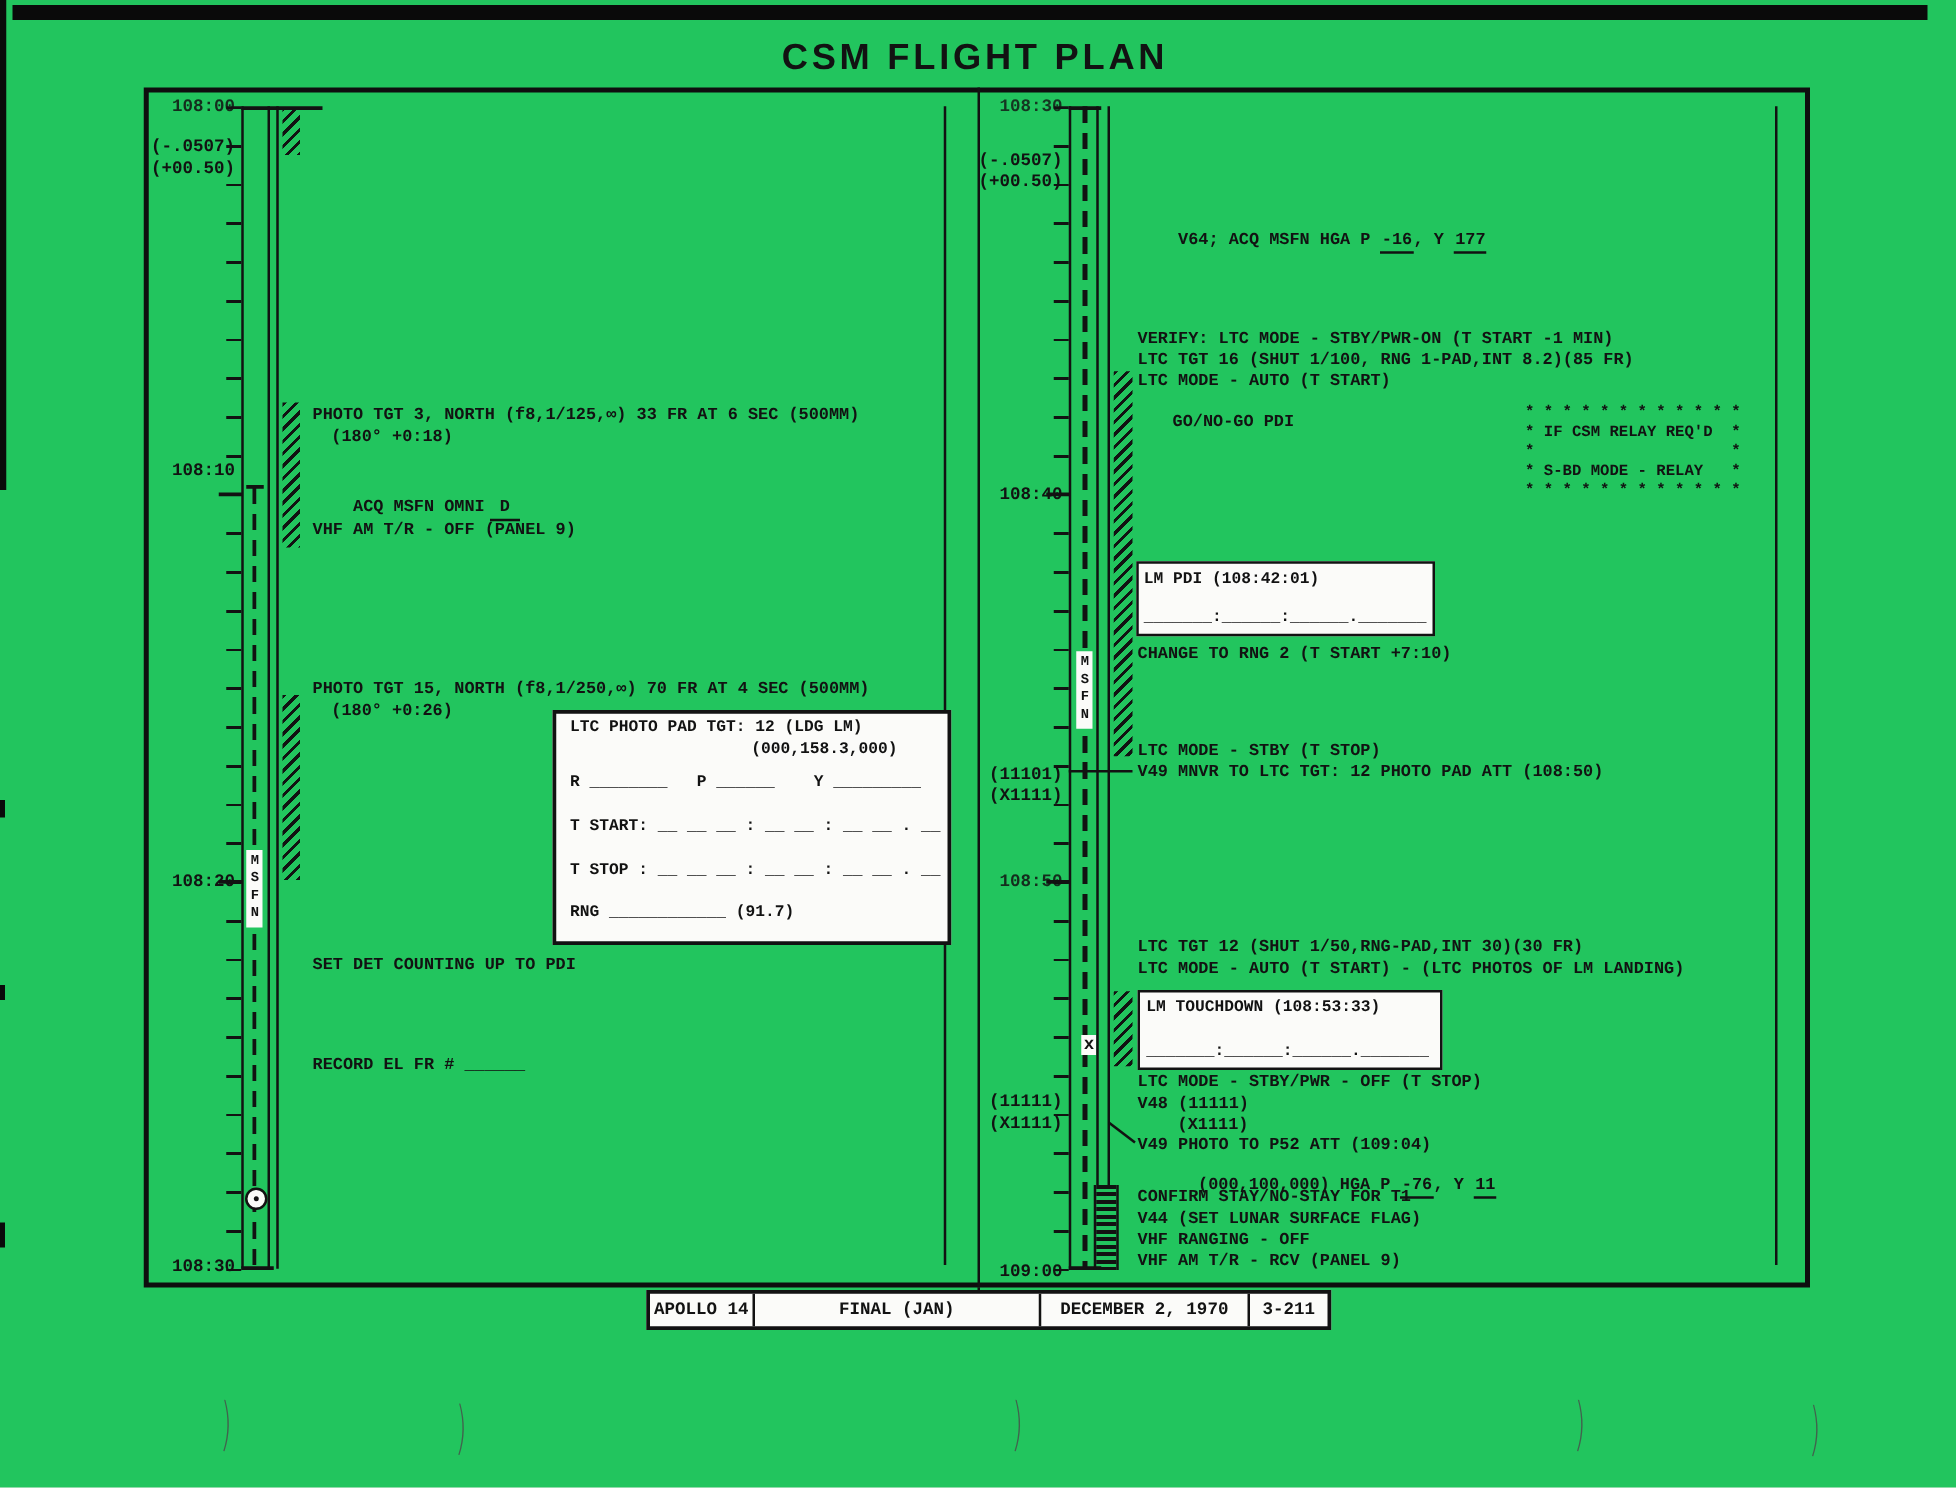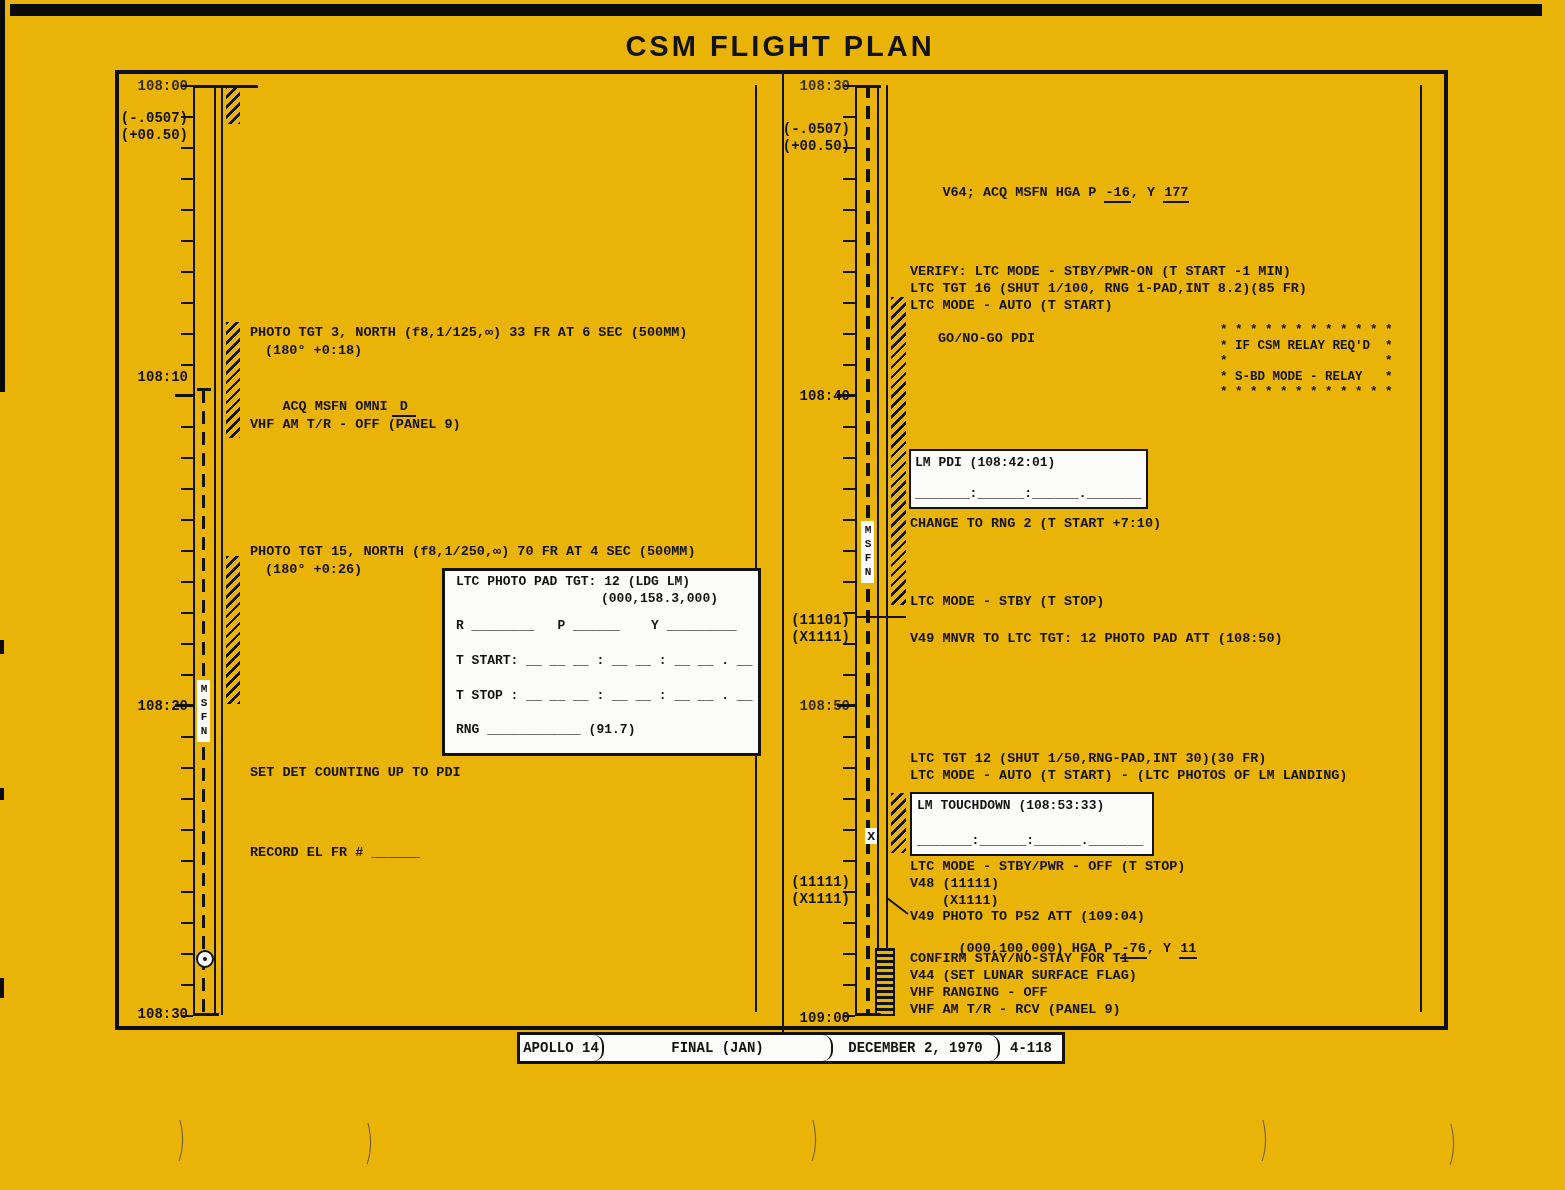--- a/index.html
+++ b/index.html
@@ -1,16 +1,16 @@
 <!DOCTYPE html>
 <html><head>
 <meta charset="utf-8">
 <style>
   html,body{margin:0;padding:0;background:#e9e9e6;}
-  .page{position:relative;width:1565px;height:1190px;background:#eab308;overflow:hidden;
+  .page{position:relative;width:1565px;height:1190px;background:#22c55e;overflow:hidden;
         font-family:"Liberation Mono",monospace;color:#121212;}
   .abs{position:absolute;}
   .t{position:absolute;font:700 13.5px "Liberation Mono",monospace;white-space:pre;letter-spacing:0;}
   .t2{position:absolute;font:700 13px "Liberation Mono",monospace;white-space:pre;}
   .lb{position:absolute;font:700 14px "Liberation Mono",monospace;white-space:pre;text-align:right;}
   .star{position:absolute;font:700 12.5px "Liberation Mono",monospace;white-space:pre;}
   .ul{border-bottom:2px solid #121212;padding:0 8px 1px 8px;margin-left:4px;}
   .uln{border-bottom:2px solid #121212;padding:0 1px 1px 1px;}
   .line-v{position:absolute;background:#121212;}
   .line-h{position:absolute;background:#121212;}
@@ -21,21 +21,21 @@
            border-left:2px solid #121212;border-right:2px solid #121212;}
   .box{position:absolute;border:2.5px solid #121212;background:#fbfbf9;}
   .vert{position:absolute;writing-mode:vertical-rl;text-orientation:upright;font:700 11px "Liberation Mono",monospace;
         letter-spacing:2px;background:#fbfbf9;padding:3px 0;line-height:13px;}
   .title{position:absolute;font:700 29px "Liberation Sans",sans-serif;letter-spacing:3px;white-space:pre;}
   .ftable{position:absolute;left:517px;top:1032px;border:3px solid #121212;display:flex;flex-direction:column;background:#fbfbf9;}
   .frow{display:flex;}
   .fcell{border-right:2.5px solid #121212;display:flex;align-items:center;justify-content:center;box-sizing:border-box;}
   .fcell:last-child{border-right:none;}
   .fhead .fcell{border-bottom:2.5px solid #121212;font:700 15px "Liberation Sans",sans-serif;letter-spacing:1px;height:25px;}
-  .fval .fcell{font:700 14px "Liberation Mono",monospace;height:26px;border-radius:10px;}
+  .fval .fcell{font:700 14px "Liberation Mono",monospace;height:26px;}
   .cw1{width:84px;}.cw2{width:229px;}.cw3{width:167px;}.cw4{width:62px;}
   .curve{position:absolute;font:300 46px "DejaVu Sans",sans-serif;color:#4a4a4a;transform:scaleX(.5) rotate(2deg);opacity:.8;}
   .artifact{position:absolute;background:#0a0a0a;}
   .circdot{position:absolute;width:14px;height:14px;border:2px solid #121212;border-radius:50%;background:#fbfbf9;}
   .circdot div{position:absolute;left:5px;top:5px;width:4px;height:4px;border-radius:50%;background:#121212;}
   .xmark{position:absolute;font:700 14px "Liberation Mono",monospace;background:#fbfbf9;padding:0 2px;}
 </style>
 </head>
 <body>
 
@@ -151,21 +151,21 @@
   <div class="star" style="left:1220px;top:354px;">*                     *</div>
   <div class="star" style="left:1220px;top:370px;">* S-BD MODE - RELAY   *</div>
   <div class="star" style="left:1220px;top:385px;">* * * * * * * * * * * *</div>
 
   <div class="box" style="left:909px;top:449px;width:235px;height:56px;"></div>
   <div class="t2" style="left:915px;top:455px;">LM PDI (108:42:01)</div>
   <div class="t2" style="left:915px;top:486px;">_______:______:______._______</div>
 
   <div class="t" style="left:910px;top:516px;">CHANGE TO RNG 2 (T START +7:10)</div>
   <div class="t" style="left:910px;top:594px;">LTC MODE - STBY (T STOP)</div>
-  <div class="t" style="left:910px;top:611px;margin-top:20px;">V49 MNVR TO LTC TGT: 12 PHOTO PAD ATT (108:50)</div>
+  <div class="t" style="left:910px;top:611px;">V49 MNVR TO LTC TGT: 12 PHOTO PAD ATT (108:50)</div>
   <div class="t" style="left:910px;top:751px;">LTC TGT 12 (SHUT 1/50,RNG-PAD,INT 30)(30 FR)</div>
   <div class="t" style="left:910px;top:768px;">LTC MODE - AUTO (T START) - (LTC PHOTOS OF LM LANDING)</div>
 
   <div class="box" style="left:910px;top:792px;width:240px;height:60px;"></div>
   <div class="t2" style="left:917px;top:798px;">LM TOUCHDOWN (108:53:33)</div>
   <div class="t2" style="left:917px;top:833px;">_______:______:______._______</div>
 
   <div class="t" style="left:910px;top:859px;">LTC MODE - STBY/PWR - OFF (T STOP)</div>
   <div class="t" style="left:910px;top:876px;">V48 (11111)</div>
   <div class="t" style="left:942px;top:893px;">(X1111)</div>
@@ -176,21 +176,21 @@
   <div class="t" style="left:910px;top:951px;">CONFIRM STAY/NO-STAY FOR T1</div>
   <div class="t" style="left:910px;top:968px;">V44 (SET LUNAR SURFACE FLAG)</div>
   <div class="t" style="left:910px;top:985px;">VHF RANGING - OFF</div>
   <div class="t" style="left:910px;top:1002px;">VHF AM T/R - RCV (PANEL 9)</div>
 
   <div class="ftable">
     <div class="frow fval">
       <div class="fcell cw1">APOLLO 14</div>
       <div class="fcell cw2">FINAL (JAN)</div>
       <div class="fcell cw3">DECEMBER 2, 1970</div>
-      <div class="fcell cw4">4-118</div>
+      <div class="fcell cw4">3-211</div>
     </div>
   </div>
 
   <div class="curve" style="left:172px;top:1112px;">)</div>
   <div class="curve" style="left:360px;top:1115px;">)</div>
   <div class="curve" style="left:805px;top:1112px;">)</div>
   <div class="curve" style="left:1255px;top:1112px;">)</div>
   <div class="curve" style="left:1443px;top:1116px;">)</div>
 
 </div>

